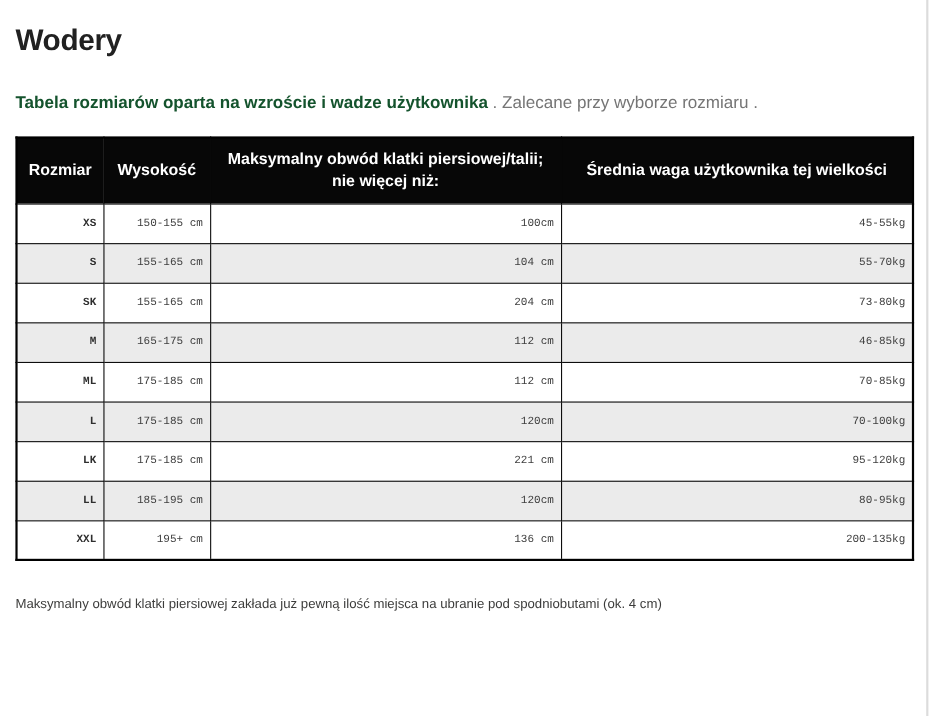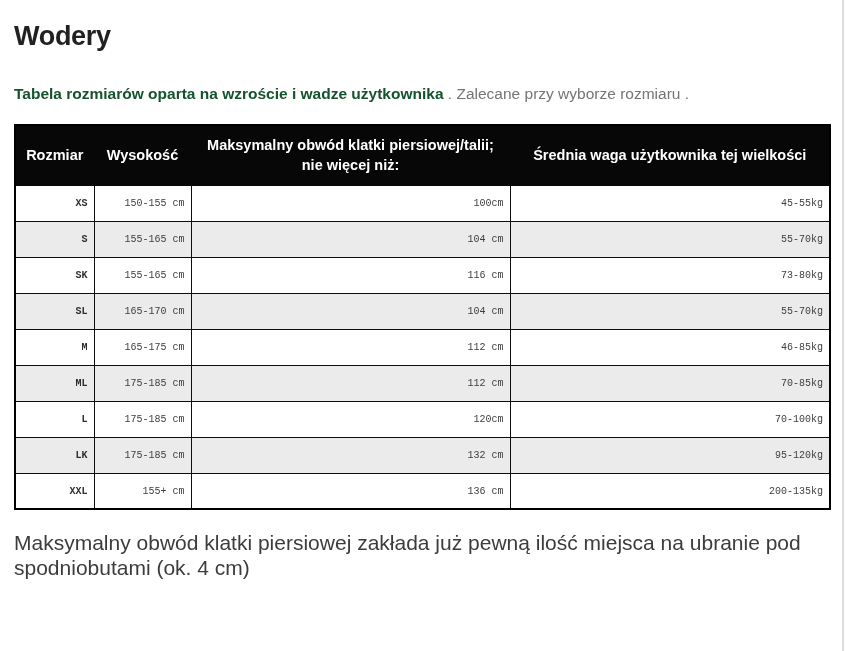--- a/index.html
+++ b/index.html
@@ -69,22 +69,22 @@
     color:#2e2e2e;
   }
   table.size-table tbody tr:nth-child(even) td{
     background:var(--row-alt-bg);
   }
   col.c-size{width:79px;}
   col.c-height{width:97px;}
   col.c-chest{width:319px;}
   col.c-weight{width:320px;}
   .footnote{
-    margin-top:20px;
-    font-size:21px;
+    margin-top:32px;
+    font-size:12px;
     color:#3c3c3b;
     line-height:1.2;
   }
   .page-right-edge{
     position:absolute;
     top:0;right:1px;
     width:2px;height:651px;
     background:#dcdcdc;
   }
 </style>
@@ -121,28 +121,22 @@
         </tr>
         <tr>
           <td>S</td>
           <td>155-165 cm</td>
           <td>104 cm</td>
           <td>55-70kg</td>
         </tr>
         <tr>
           <td>SK</td>
           <td>155-165 cm</td>
-          <td>116 cm</td>
+          <td>204 cm</td>
           <td>73-80kg</td>
-        </tr>
-        <tr>
-          <td>SL</td>
-          <td>165-170 cm</td>
-          <td>104 cm</td>
-          <td>55-70kg</td>
         </tr>
         <tr>
           <td>M</td>
           <td>165-175 cm</td>
           <td>112 cm</td>
           <td>46-85kg</td>
         </tr>
         <tr>
           <td>ML</td>
           <td>175-185 cm</td>
@@ -151,26 +145,32 @@
         </tr>
         <tr>
           <td>L</td>
           <td>175-185 cm</td>
           <td>120cm</td>
           <td>70-100kg</td>
         </tr>
         <tr>
           <td>LK</td>
           <td>175-185 cm</td>
-          <td>132 cm</td>
+          <td>221 cm</td>
           <td>95-120kg</td>
         </tr>
         <tr>
+          <td>LL</td>
+          <td>185-195 cm</td>
+          <td>120cm</td>
+          <td>80-95kg</td>
+        </tr>
+        <tr>
           <td>XXL</td>
-          <td>155+ cm</td>
+          <td>195+ cm</td>
           <td>136 cm</td>
           <td>200-135kg</td>
         </tr>
       </tbody>
   </table>
 
   <p class="footnote">Maksymalny obwód klatki piersiowej zakłada już pewną ilość miejsca na ubranie pod spodniobutami (ok. 4 cm)</p>
 
 </div>
 

